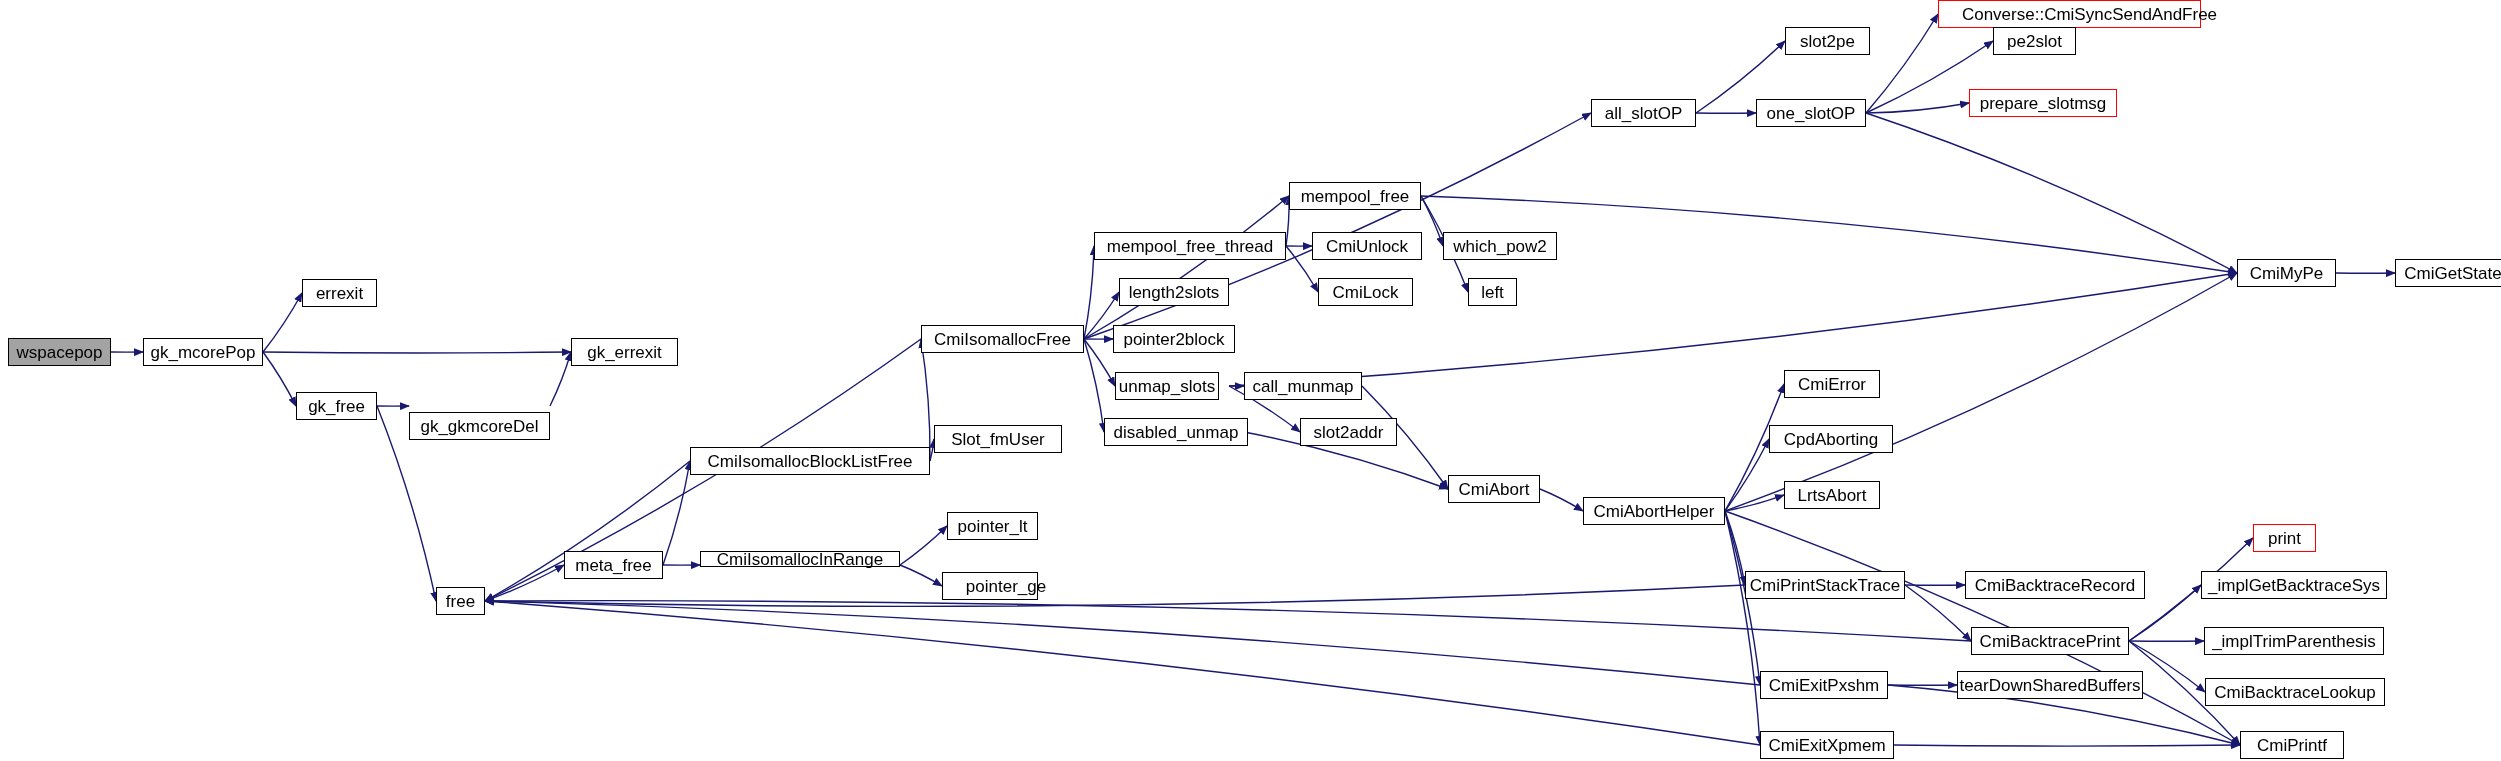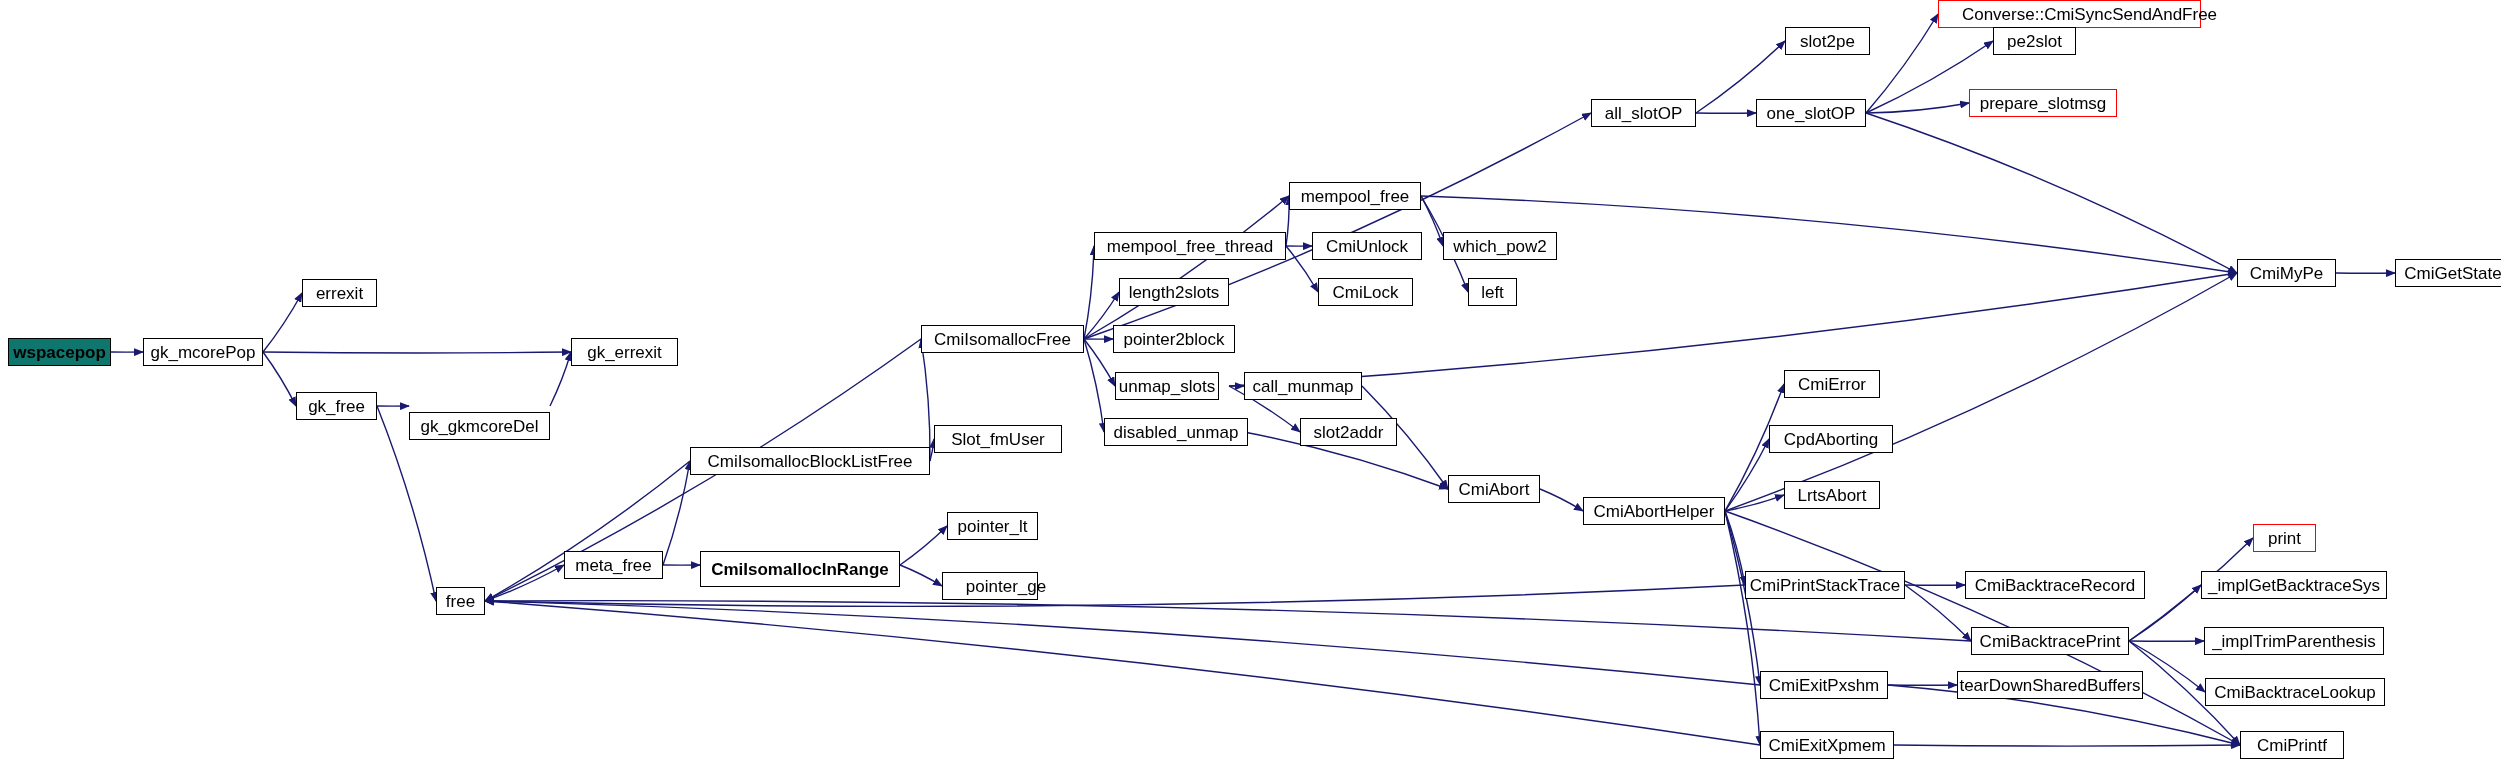--- a/index.html
+++ b/index.html
@@ -3,21 +3,21 @@
 <meta charset="utf-8">
 <style>
   html,body{margin:0;padding:0;background:#ffffff;}
   body{width:2501px;height:761px;font-family:"Liberation Sans",sans-serif;overflow:hidden;}
   #graph{position:relative;width:2501px;height:761px;background:#ffffff;}
   svg#edges{position:absolute;left:0;top:0;width:2501px;height:761px;pointer-events:none;}
   .node{position:absolute;box-sizing:border-box;border:1px solid #000000;background:#ffffff;
         display:flex;align-items:center;justify-content:center;white-space:nowrap;
         font-size:17px;color:#000000;line-height:1;}
   .node.red{border-color:#ff0000;}
-  .node.root{background:#0f766e;border-color:#000000;font-weight:bold;}
+  .node.root{background:#a3a3a3;border-color:#000000;}
   .node span{display:block;padding:0 6px;}
 </style>
 </head>
 <body>
 
 <div id="graph">
   <svg id="edges" viewBox="0 0 2501 761">
     <defs>
       <marker id="arrow" markerWidth="10" markerHeight="8" refX="9" refY="4" orient="auto" markerUnits="userSpaceOnUse">
         <path d="M0,0 L10,4 L0,8 z" fill="#191970"></path>
@@ -108,21 +108,21 @@
       </div>
       <div class="node" style="left: 571px; top: 338px; width: 107px; height: 28px;">
         <span>gk_errexit</span>
       </div>
       <div class="node" style="left: 436px; top: 587px; width: 49px; height: 28px;">
         <span>free</span>
       </div>
       <div class="node" style="left: 564px; top: 551px; width: 99px; height: 28px;">
         <span>meta_free</span>
       </div>
-      <div class="node" style="left: 700px; top: 551px; width: 200px; height: 36px; font-weight: bold;">
+      <div class="node" style="left: 700px; top: 551px; width: 200px; height: 16px;">
         <span>CmiIsomallocInRange</span>
       </div>
       <div class="node" style="left: 947px; top: 512px; width: 91px; height: 28px;">
         <span>pointer_lt</span>
       </div>
       <div class="node" style="left: 942px; top: 572px; width: 96px; height: 28px; padding-left: 32px;">
         <span>pointer_ge</span>
       </div>
       <div class="node" style="left: 690px; top: 447px; width: 240px; height: 28px;">
         <span>CmiIsomallocBlockListFree</span>

